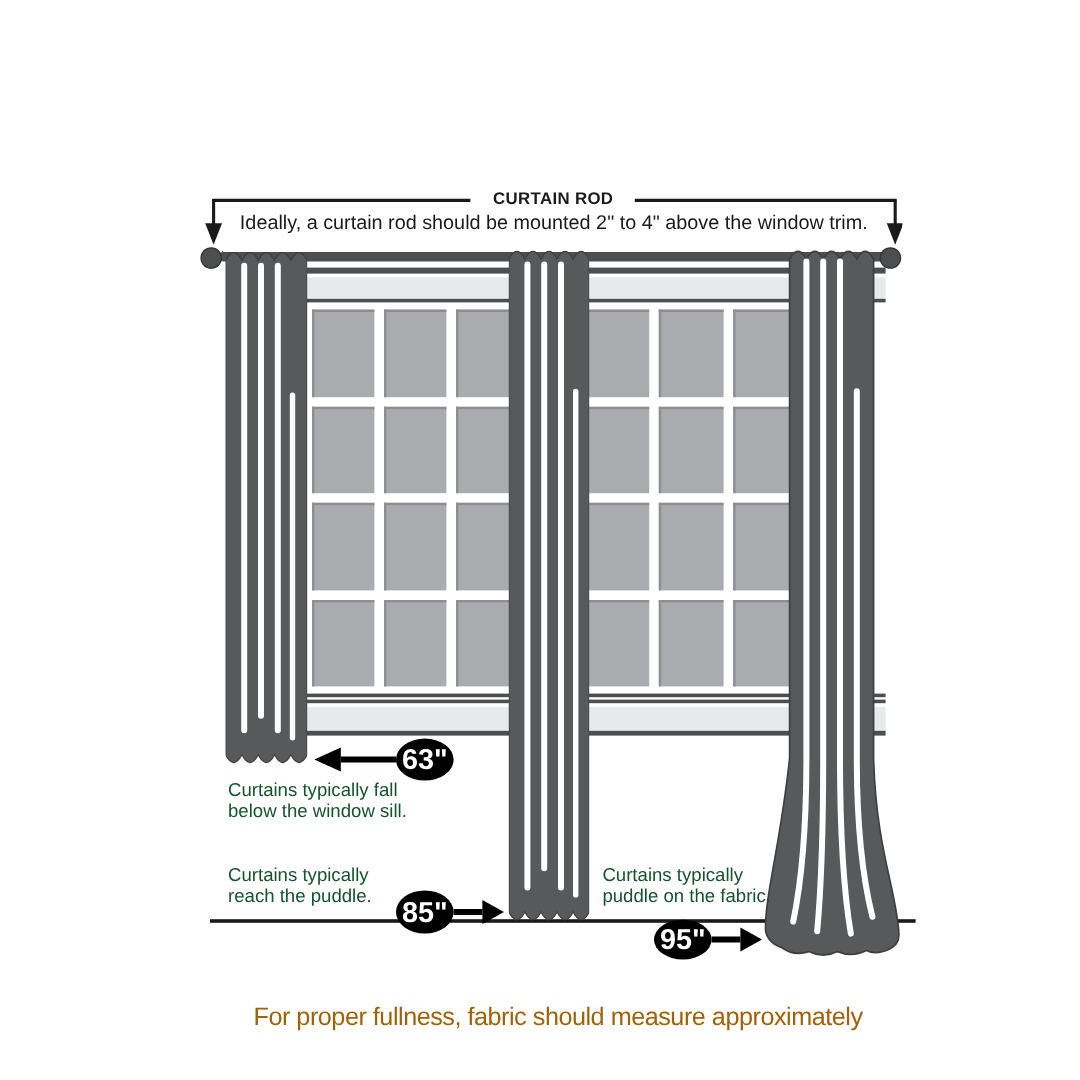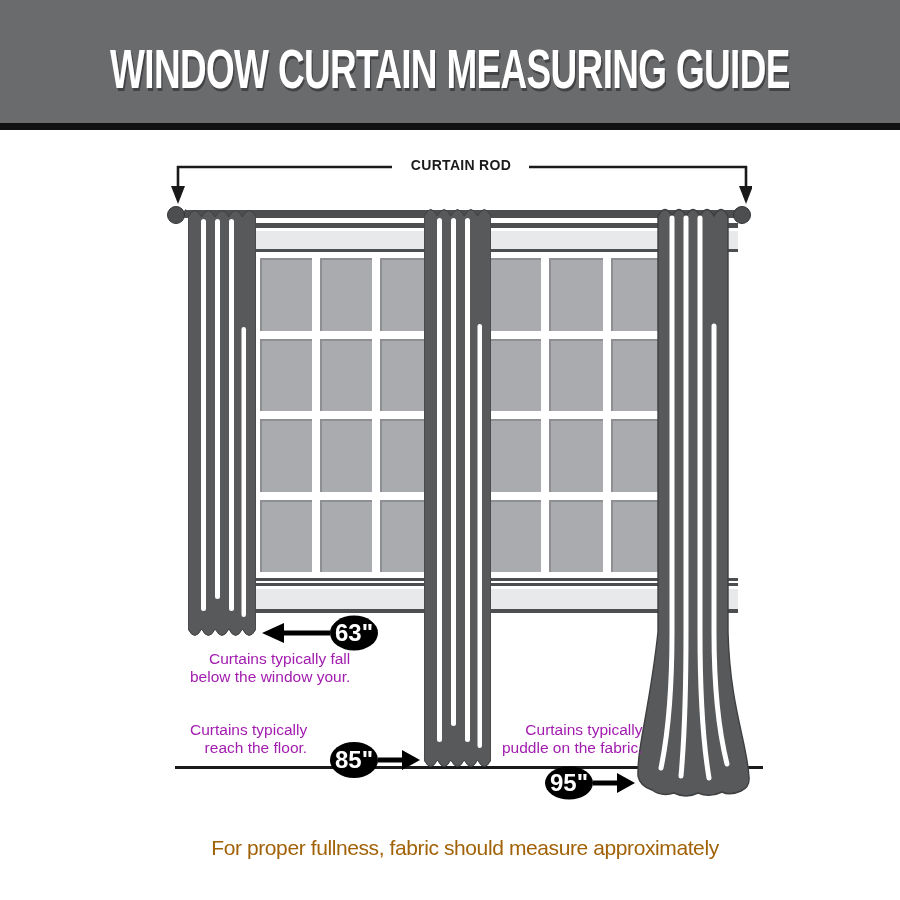--- a/index.html
+++ b/index.html
@@ -55,50 +55,48 @@
   .floor{position:absolute;left:175px;top:766px;width:588px;height:3px;background:#1A1A1A;z-index:2;}
   
   .curtain{position:absolute;z-index:3;}
   .curtain.c-left{left:188px;top:203px;}
   .curtain.c-mid{left:424px;top:202px;}
   .curtain.c-right{left:634px;top:202px;}
   
   .badge{position:absolute;z-index:5;}
   .badge text{font-family:"Liberation Sans","DejaVu Sans",sans-serif;font-weight:bold;font-size:24px;fill:#ffffff;}
   
-  .caption{position:absolute;font-size:15.5px;line-height:18px;z-index:5;color:#a21caf;text-align:right;}
+  .caption{position:absolute;font-size:15.5px;line-height:18px;z-index:5;color:#14532d;}
   .caption.cap-63{left:190px;top:650px;}
   .caption.cap-85{left:190px;top:721px;}
   .caption.cap-95{left:502px;top:721px;}
   
   .footer{
     position:absolute;left:0;top:833px;width:900px;text-align:center;
     font-size:21px;line-height:29px;letter-spacing:-0.4px;color:#a16207;z-index:5;padding-left:15px;
   }
 </style>
 </head>
 <body>
 
 <div id="canvas">
 
-  <div class="header">
-    <div class="title">WINDOW CURTAIN MEASURING GUIDE</div>
-  </div>
 
   <svg class="bracket" width="582" height="54">
     <g stroke="#1A1A1A" stroke-width="2.6" fill="none">
       <line x1="7" y1="11" x2="222" y2="11"></line>
       <line x1="359" y1="11" x2="577" y2="11"></line>
       <line x1="8" y1="10" x2="8" y2="31"></line>
       <line x1="576" y1="10" x2="576" y2="31"></line>
     </g>
     <polygon points="8,48 1,30 15,30" fill="#1A1A1A"></polygon>
     <polygon points="576,48 569,30 583,30" fill="#1A1A1A"></polygon>
   </svg>
   <div class="rod-label">CURTAIN ROD</div>
+  <div class="rod-desc">Ideally, a curtain rod should be mounted 2" to 4" above the window trim.</div>
 
   <div class="rod-bar"></div>
   <div class="rod-tip left"></div>
   <div class="rod-tip right"></div>
   <div class="finial left"></div>
   <div class="finial right"></div>
 
   <div class="trim t-line-top"></div>
   <div class="trim t-band"></div>
   <div class="trim t-line-mid"></div>
@@ -187,25 +185,25 @@
 
   <svg class="badge" style="left:540px;top:760px;" width="110" height="46">
     <line x1="53" y1="23" x2="77" y2="23" stroke="#000000" stroke-width="5"></line>
     <polygon points="95,23 77,13 77,33" fill="#000000"></polygon>
     <ellipse cx="29" cy="23" rx="24" ry="16.5" fill="#000000"></ellipse>
     <text x="29" y="31" text-anchor="middle">95"</text>
   </svg>
 
   <div class="caption cap-63">
     <div>Curtains typically fall</div>
-    <div>below the window your.</div>
+    <div>below the window sill.</div>
   </div>
   <div class="caption cap-85">
     <div>Curtains typically</div>
-    <div>reach the floor.</div>
+    <div>reach the puddle.</div>
   </div>
   <div class="caption cap-95">
     <div>Curtains typically</div>
     <div>puddle on the fabric.</div>
   </div>
 
   <div class="footer">
     <div>For proper fullness, fabric should measure approximately</div>
   </div>
 

